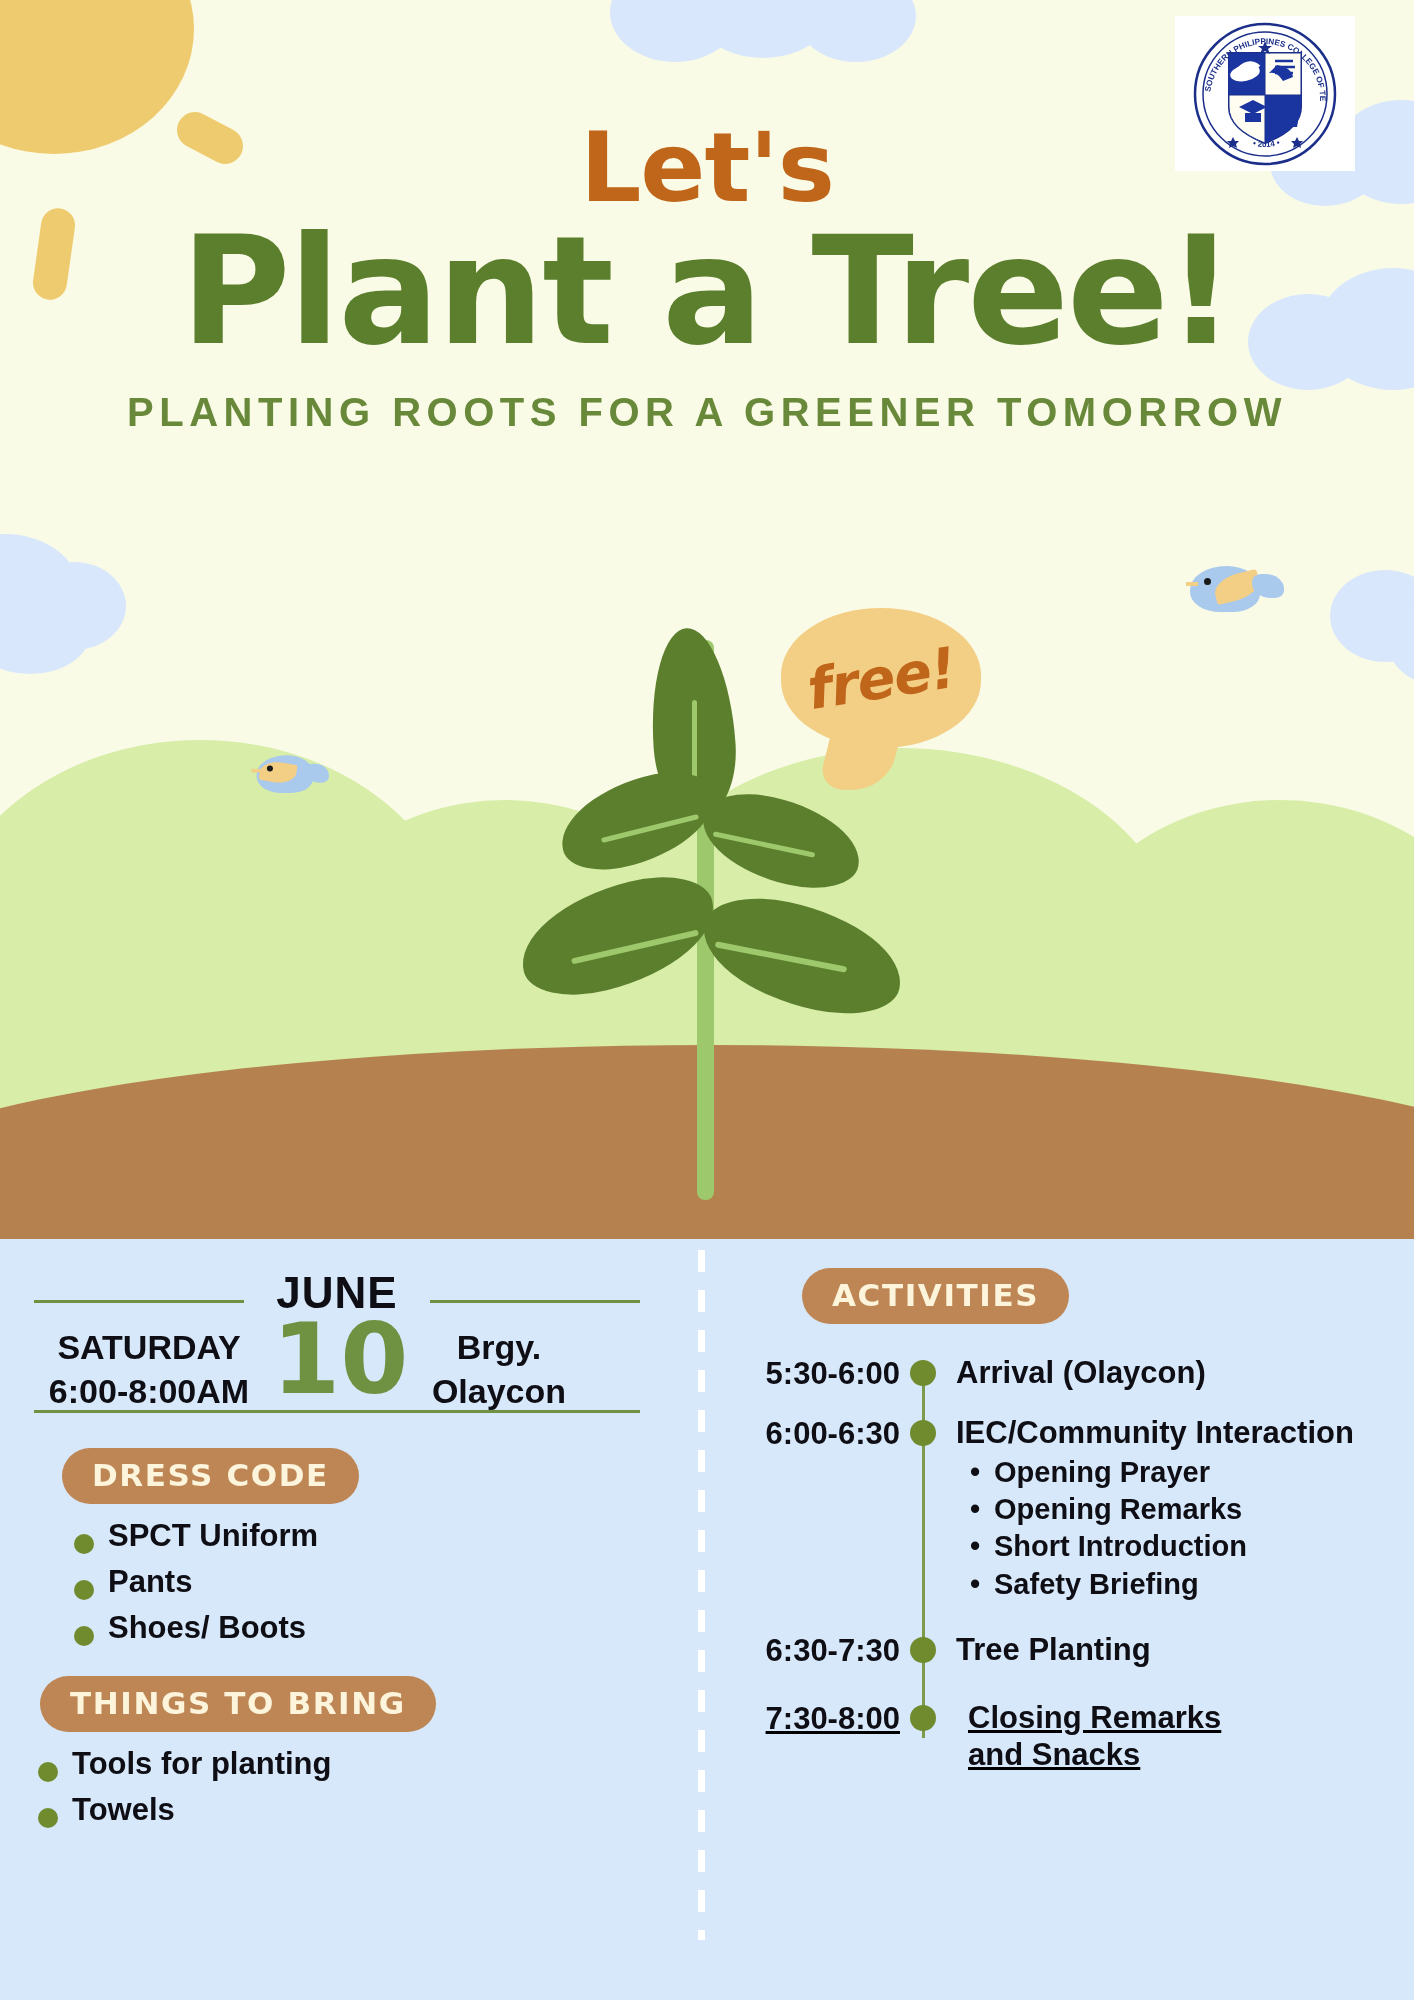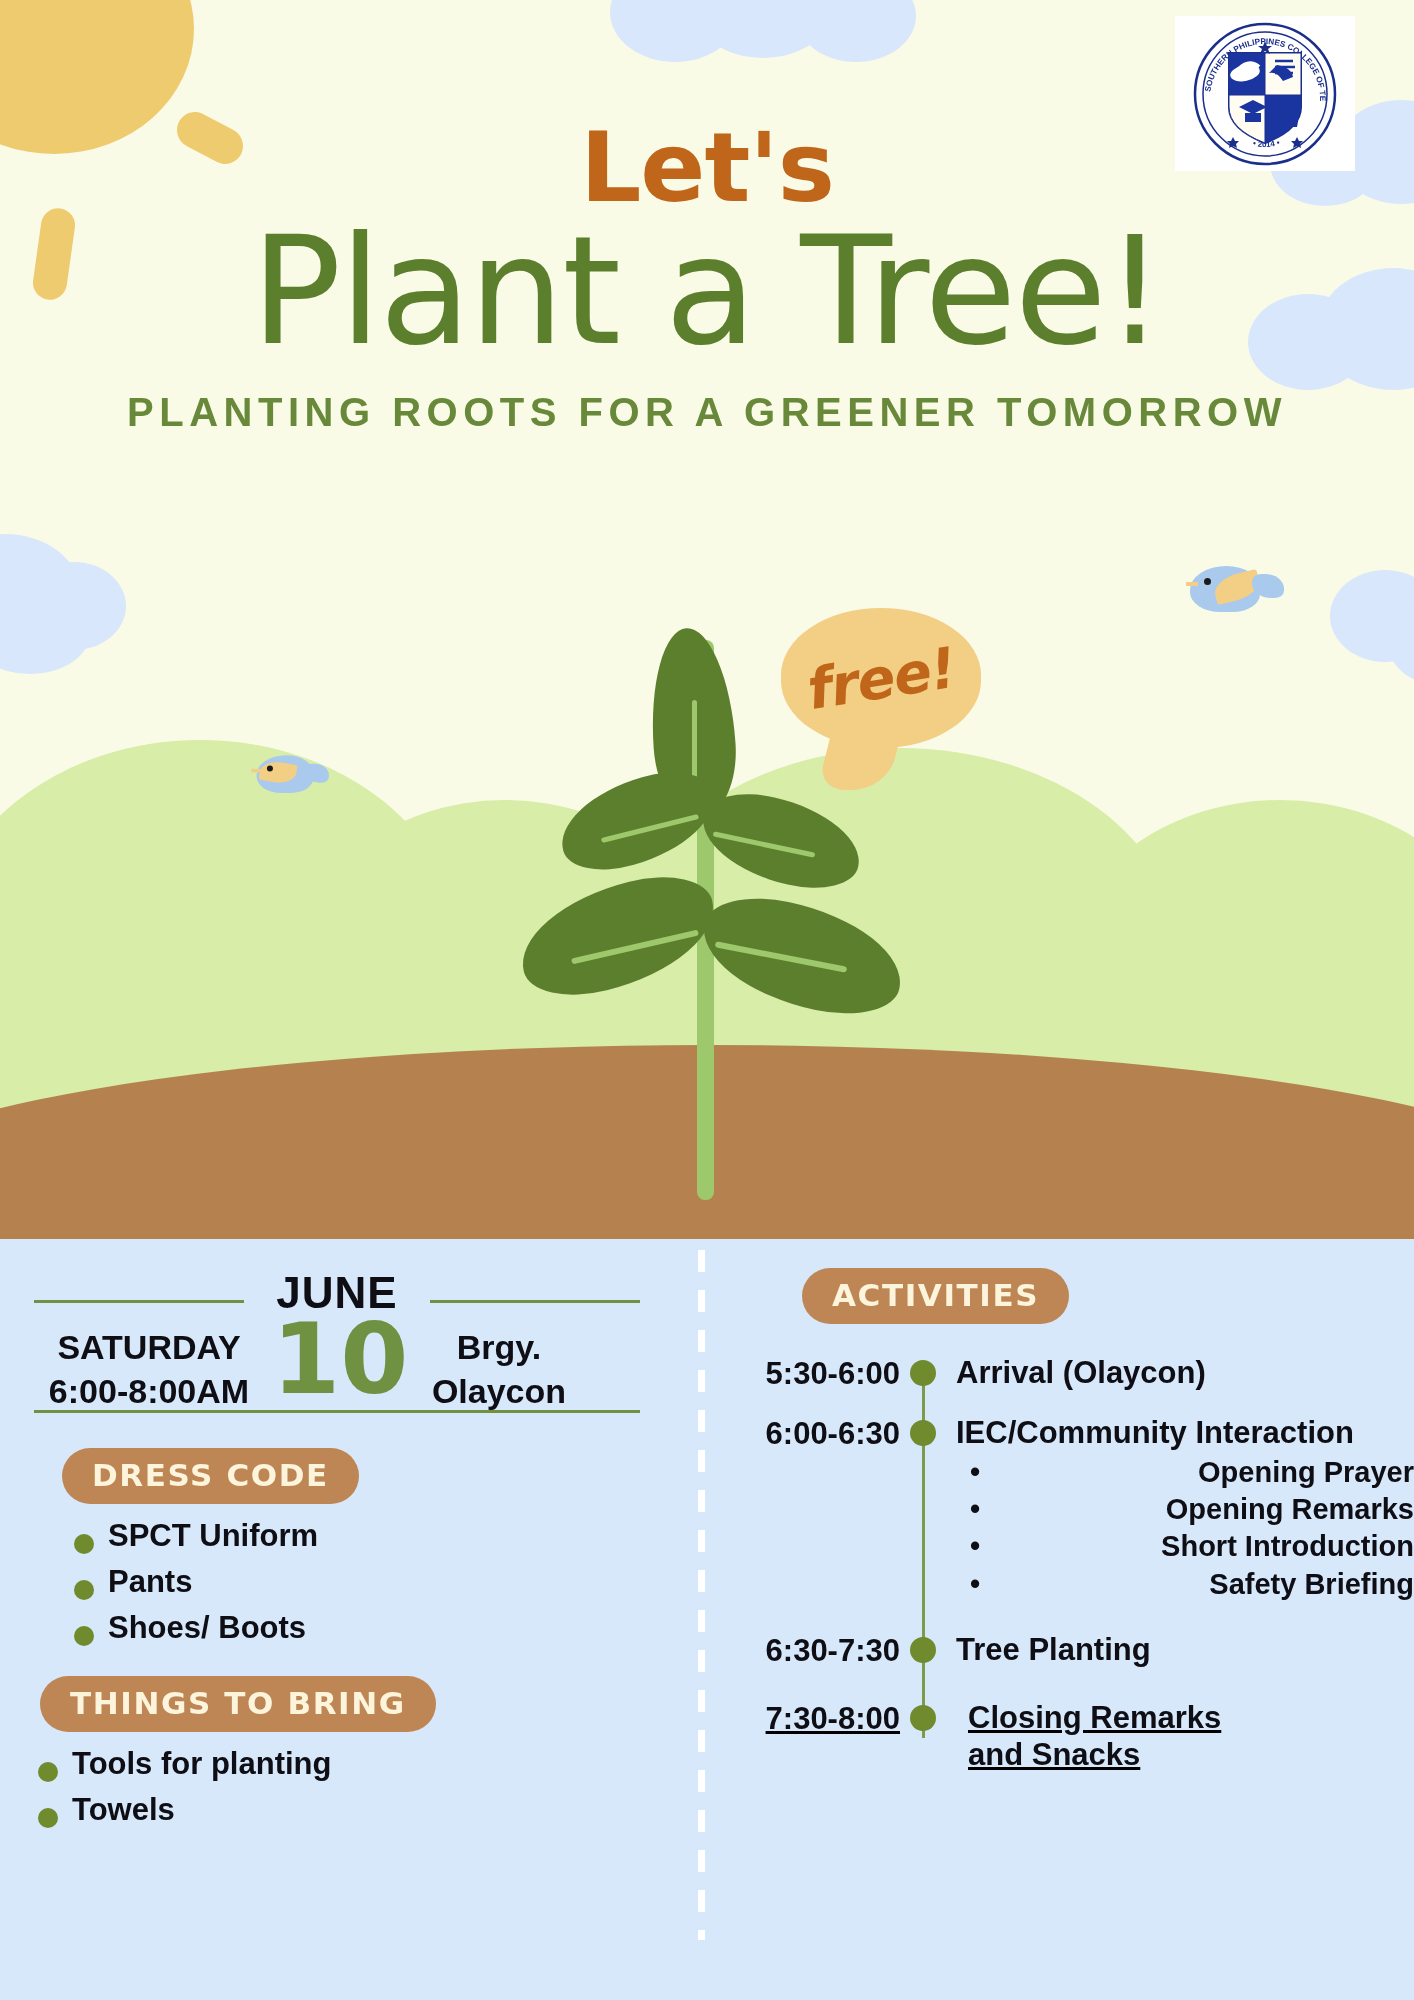--- a/index.html
+++ b/index.html
@@ -68,21 +68,21 @@
     display:flex; align-items:center; justify-content:center;
   }
 
   
   #headline{ position:absolute; left:0; top:120px; width:1414px; text-align:center; }
   #lets{
     color:#C0661A; font-size:96px; font-weight:bold; line-height:1;
     font-family:"DejaVu Sans", sans-serif; letter-spacing:-1px;
   }
   #main-title{
-    color:#5C7F2E; font-size:150px; font-weight:normal; line-height:1.08;
+    color:#5C7F2E; font-size:150px; font-weight:bold; line-height:1.08;
     font-family:"DejaVu Sans", sans-serif; letter-spacing:-2px;
     margin-top:-6px;
   }
   #subtitle{
     color:#69893A; font-size:40px; font-weight:bold;
     letter-spacing:5.5px; margin-top:18px;
     font-family:"Liberation Sans", sans-serif;
   }
 
   
@@ -137,21 +137,21 @@
   }
   .tl-dot{
     position:relative;z-index:2;width:26px;height:26px;border-radius:50%;
     background:#6F8B2E;margin:6px 0 0 10px;flex:0 0 26px;
   }
   .tl-body{margin-left:20px;flex:1;}
   .tl-title{color:#0E0E14;font-size:31px;font-weight:bold;line-height:1.2;}
   .tl-sub{list-style:none;margin-top:3px;}
   .tl-sub li{
     color:#0E0E14;font-size:29px;font-weight:bold;line-height:1.28;
-    padding-left:38px;position:relative;text-align:right;
+    padding-left:38px;position:relative;
   }
   .tl-sub li:before{content:"•";position:absolute;left:14px;}
   .indent{padding-left:12px;}
 </style>
 </head>
 <body>
 
 <div id="top-panel">
 
   <div class="sun" style="left:-86px;top:-96px;width:280px;height:250px;"></div>

